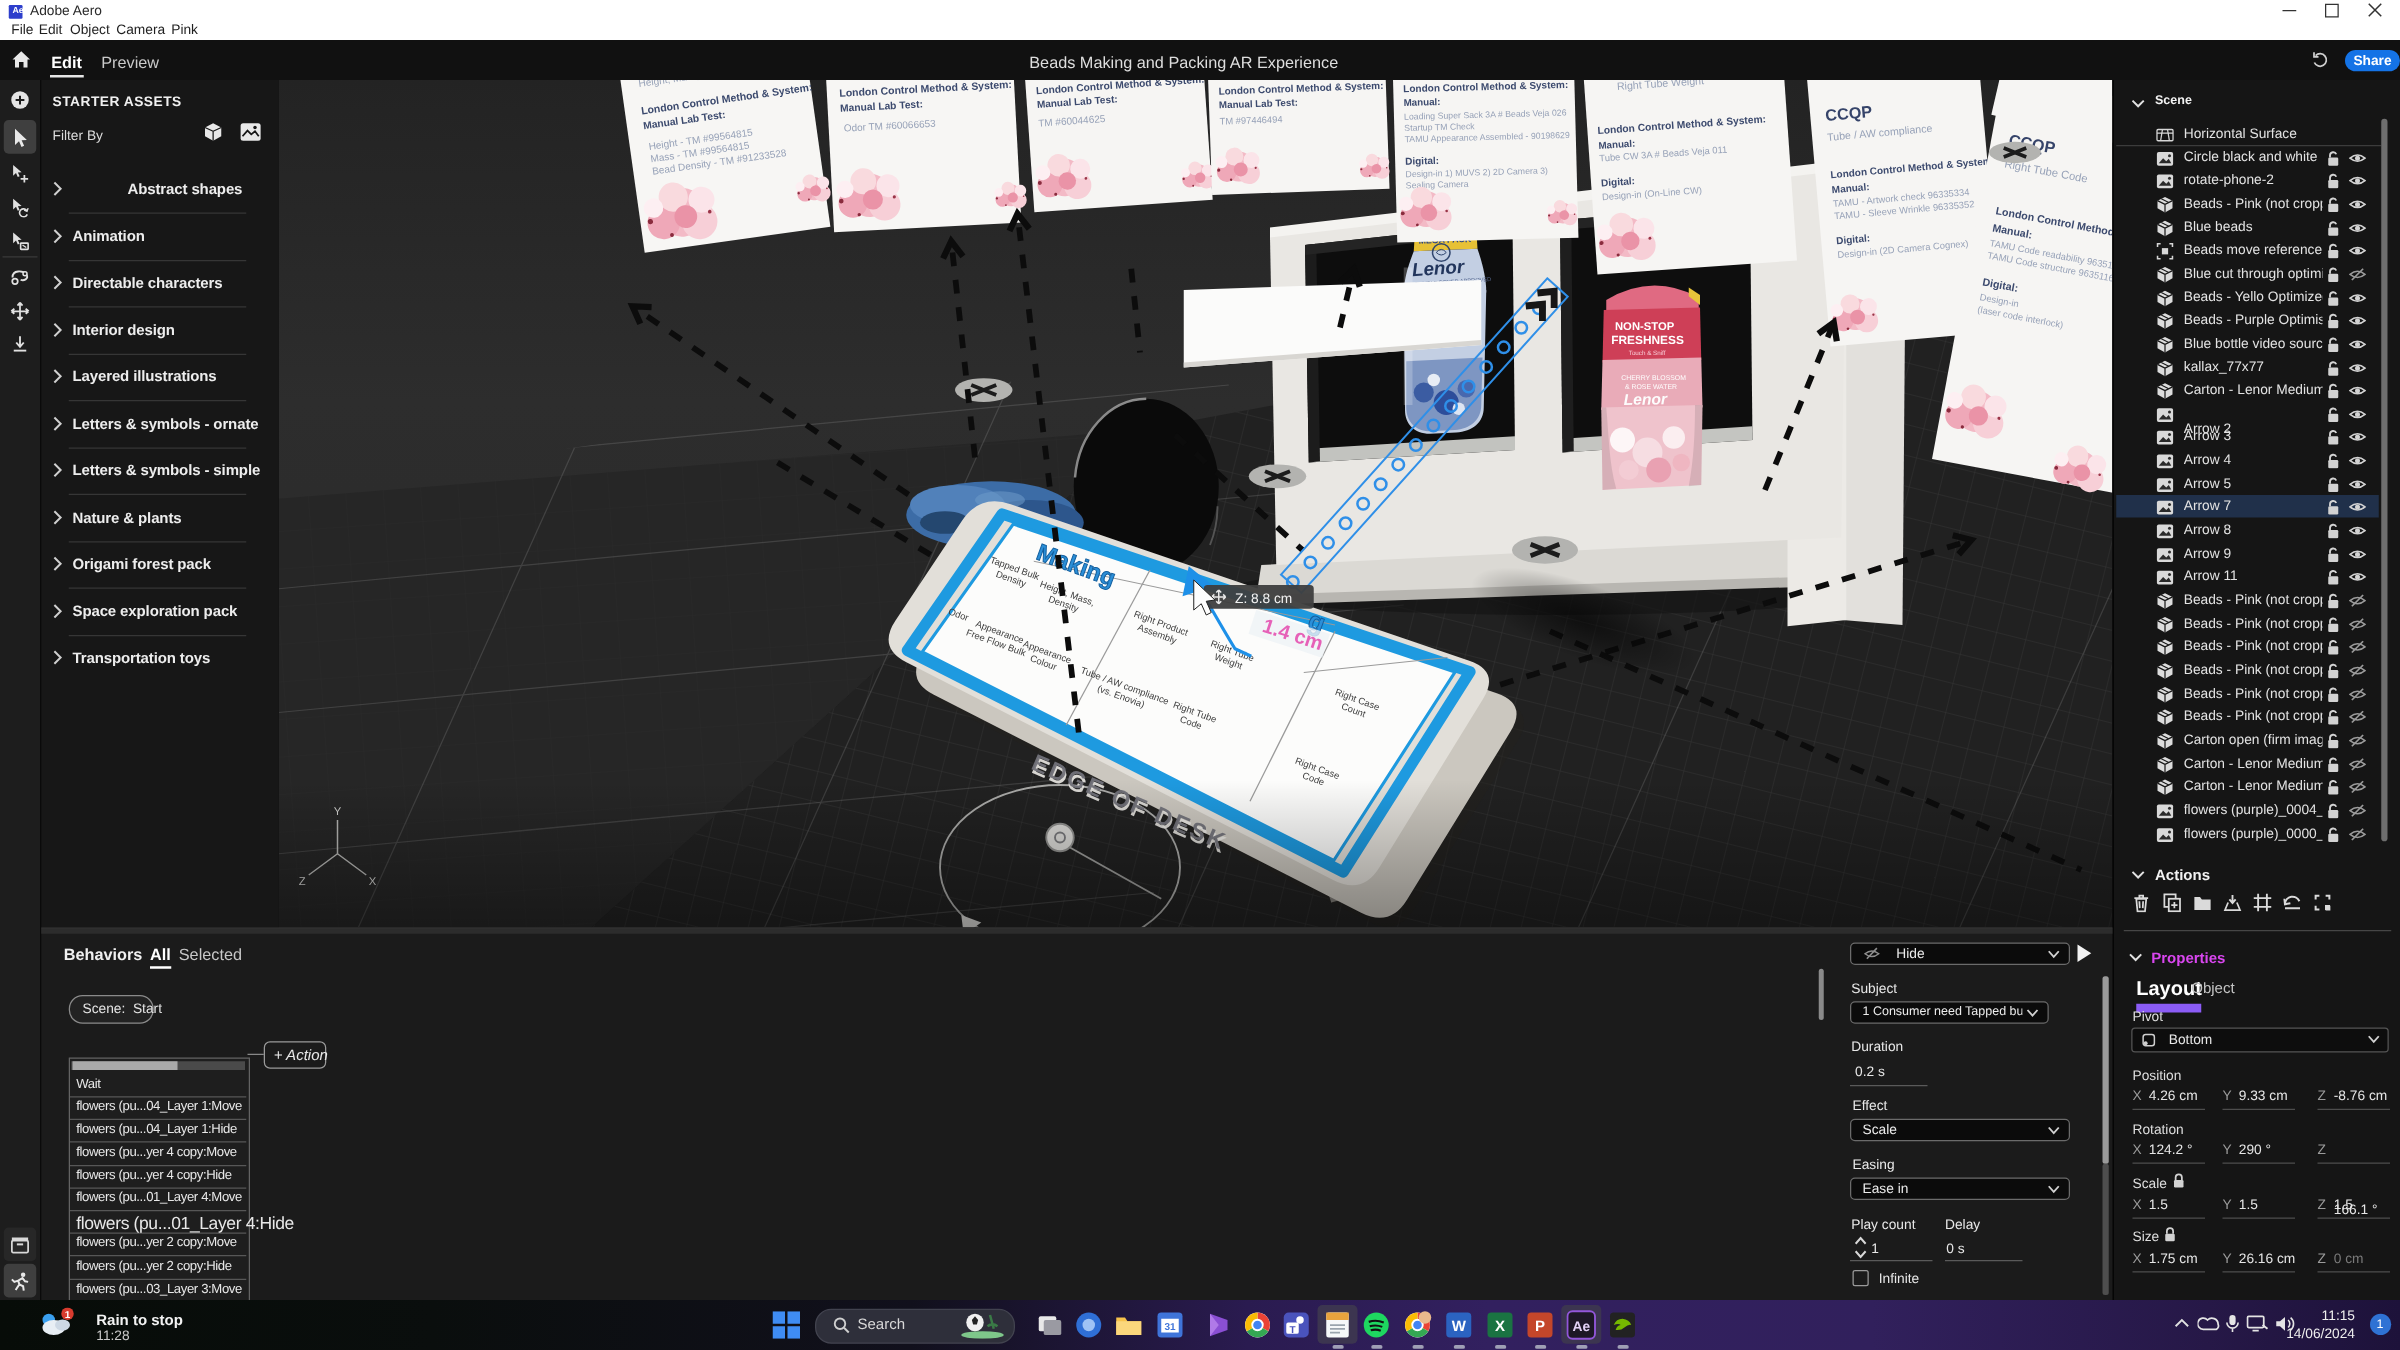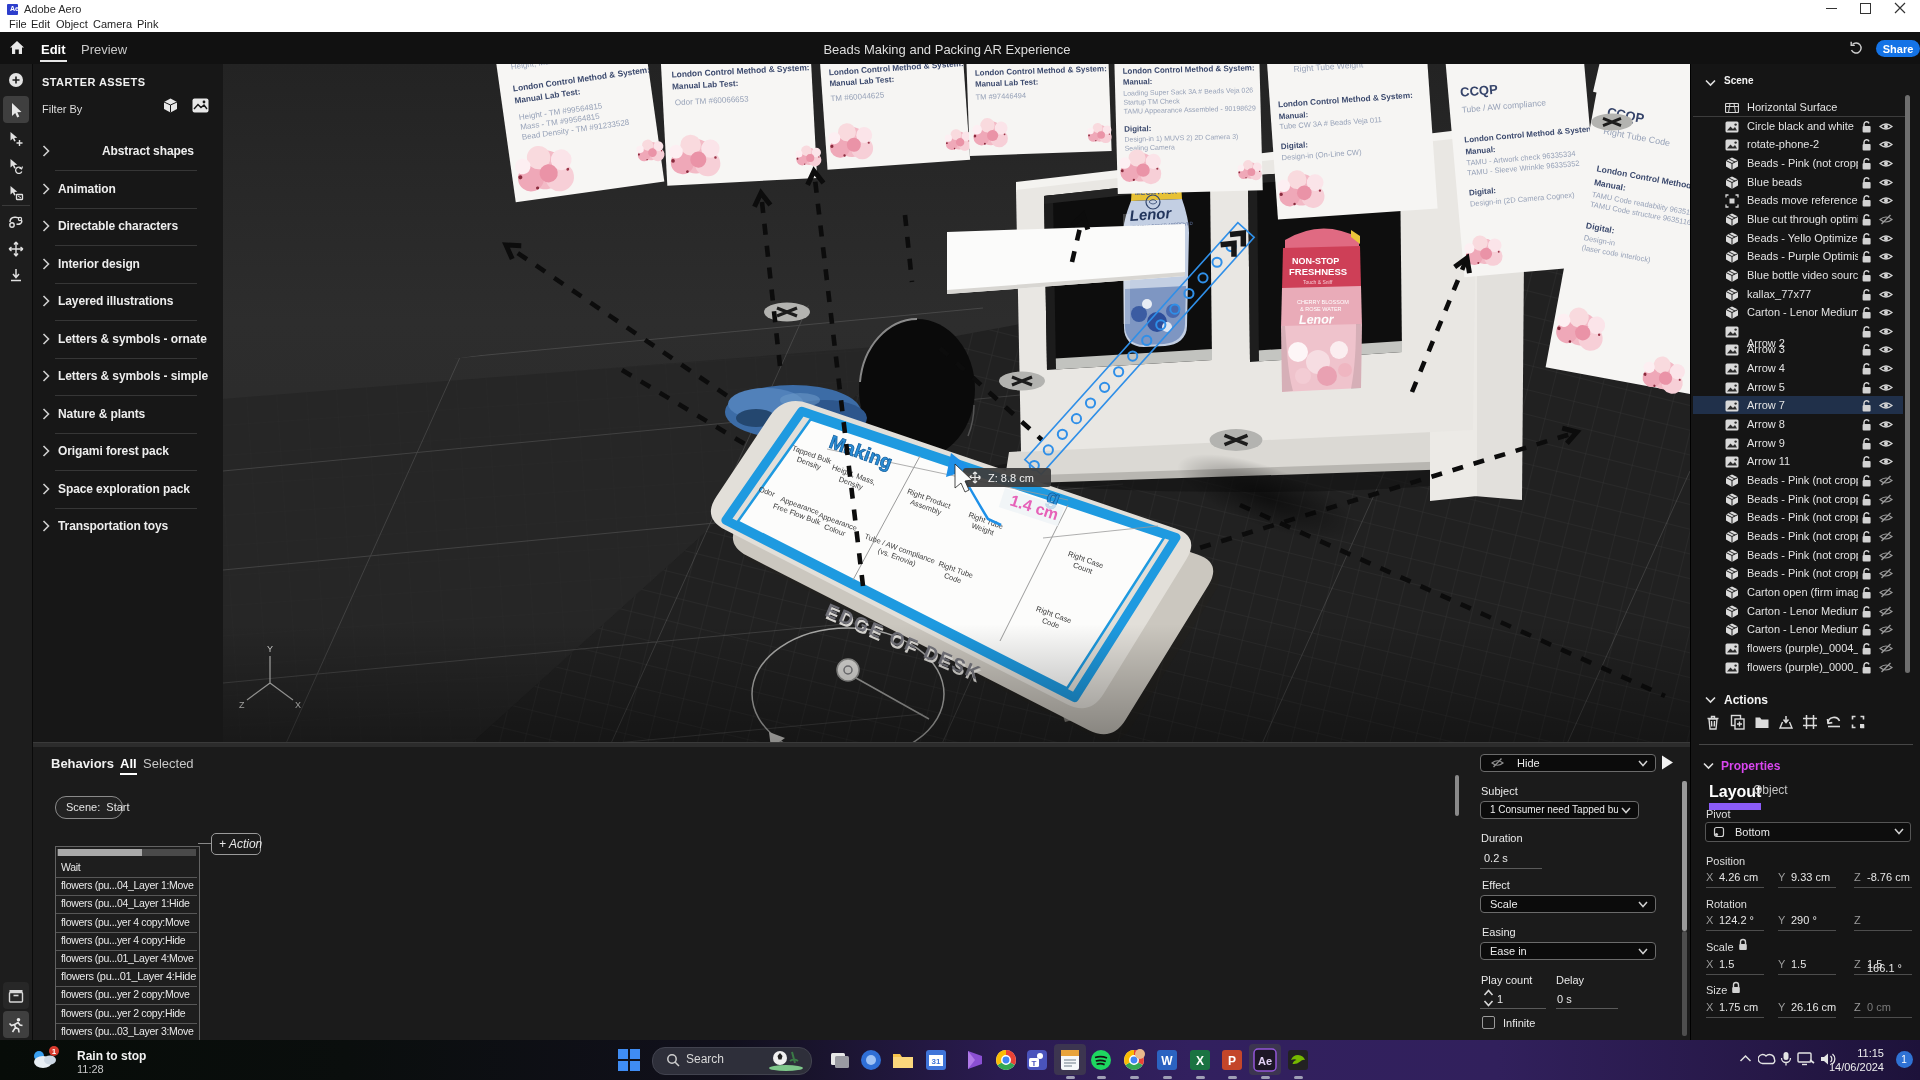--- a/index.html
+++ b/index.html
@@ -1352,21 +1352,21 @@
       <div class="tx" style="left:5px;top:32.2px;font-size:10.5px;color:#e8e8e8;letter-spacing:-0.3px;">flowers (pu...04_Layer 1:Move</div>
       <div class="ab" style="left:0px;top:48.4px;width:141px;height:18px;border-bottom:1px solid #575757;"></div>
       <div class="tx" style="left:5px;top:50.4px;font-size:10.5px;color:#e8e8e8;letter-spacing:-0.3px;">flowers (pu...04_Layer 1:Hide</div>
       <div class="ab" style="left:0px;top:66.6px;width:141px;height:18px;border-bottom:1px solid #575757;"></div>
       <div class="tx" style="left:5px;top:68.6px;font-size:10.5px;color:#e8e8e8;letter-spacing:-0.3px;">flowers (pu...yer 4 copy:Move</div>
       <div class="ab" style="left:0px;top:84.8px;width:141px;height:18px;border-bottom:1px solid #575757;"></div>
       <div class="tx" style="left:5px;top:86.8px;font-size:10.5px;color:#e8e8e8;letter-spacing:-0.3px;">flowers (pu...yer 4 copy:Hide</div>
       <div class="ab" style="left:0px;top:103px;width:141px;height:18px;border-bottom:1px solid #575757;"></div>
       <div class="tx" style="left:5px;top:105px;font-size:10.5px;color:#e8e8e8;letter-spacing:-0.3px;">flowers (pu...01_Layer 4:Move</div>
       <div class="ab" style="left:0px;top:121.19999999999999px;width:141px;height:18px;border-bottom:1px solid #575757;"></div>
-      <div class="tx" style="left:5px;top:123.19999999999999px;font-size:11px;color:#e8e8e8;letter-spacing:-0.3px;">flowers (pu...01_Layer 4:Hide</div>
+      <div class="tx" style="left:5px;top:123.19999999999999px;font-size:14px;color:#e8e8e8;letter-spacing:-0.3px;">flowers (pu...01_Layer 4:Hide</div>
       <div class="ab" style="left:0px;top:139.39999999999998px;width:141px;height:18px;border-bottom:1px solid #575757;"></div>
       <div class="tx" style="left:5px;top:141.39999999999998px;font-size:10.5px;color:#e8e8e8;letter-spacing:-0.3px;">flowers (pu...yer 2 copy:Move</div>
       <div class="ab" style="left:0px;top:157.6px;width:141px;height:18px;border-bottom:1px solid #575757;"></div>
       <div class="tx" style="left:5px;top:159.6px;font-size:10.5px;color:#e8e8e8;letter-spacing:-0.3px;">flowers (pu...yer 2 copy:Hide</div>
       <div class="ab" style="left:0px;top:175.79999999999998px;width:141px;height:18px;border-bottom:1px solid #575757;"></div>
       <div class="tx" style="left:5px;top:177.79999999999998px;font-size:10.5px;color:#e8e8e8;letter-spacing:-0.3px;">flowers (pu...03_Layer 3:Move</div>
       <div class="ab" style="left:0px;top:194px;width:141px;height:18px;border-bottom:1px solid #575757;"></div>
       <div class="tx" style="left:5px;top:196px;font-size:10.5px;color:#e8e8e8;letter-spacing:-0.3px;">flowers (pu...03_Layer 3:Hide</div>
     </div>
   <div class="ab" style="left:165px;top:100px;width:13px;height:1px;background:#888;"></div>

